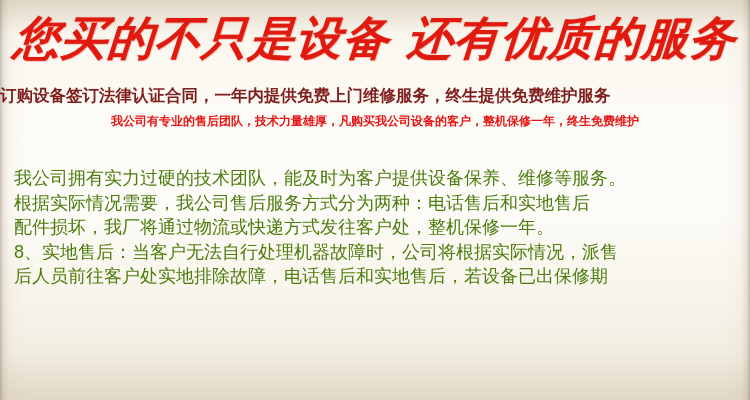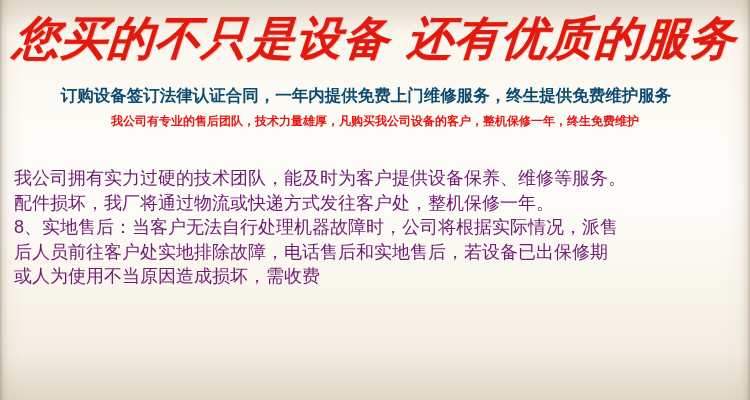--- a/index.html
+++ b/index.html
@@ -93,22 +93,21 @@
       1px 1px 0 rgba(255,120,100,0.35);
     transform: skewX(-4deg);
   }
 
   
   .subline-blue {
     position: absolute;
     left: 0;
     top: 83px;
     width: 732px;
-    text-align: center;
-    color: #0c4a6e;
+    color: #7f1d1d;
     font-size: 16.5px;
     line-height: 24px;
     font-weight: 700;
     white-space: nowrap;
     letter-spacing: 0px;
   }
 
   
   .subline-red {
     position: absolute;
@@ -132,21 +131,21 @@
     width: 726px;
     color: #1d3a4a;
     font-size: 18px;
     line-height: 24.6px;
     font-weight: 400;
     letter-spacing: 0px;
   }
 
   .body-line {
     white-space: nowrap;
-    color: #701a75;
+    color: #4d7c0f;
   }
 </style>
 </head>
 <body>
 
 <div id="poster">
 
   <div class="paper-base"></div>
   <div class="top-shade"></div>
   <div class="bottom-shade"></div>
@@ -155,20 +154,20 @@
   <div class="content">
 
     <div class="headline">您买的不只是设备 还有优质的服务</div>
 
     <div class="subline-blue">订购设备签订法律认证合同，一年内提供免费上门维修服务，终生提供免费维护服务</div>
 
     <div class="subline-red">我公司有专业的售后团队，技术力量雄厚，凡购买我公司设备的客户，整机保修一年，终生免费维护</div>
 
     <div class="body-block">
       <div class="body-line">我公司拥有实力过硬的技术团队，能及时为客户提供设备保养、维修等服务。</div>
+      <div class="body-line">根据实际情况需要，我公司售后服务方式分为两种：电话售后和实地售后</div>
       <div class="body-line">配件损坏，我厂将通过物流或快递方式发往客户处，整机保修一年。</div>
       <div class="body-line">8、实地售后：当客户无法自行处理机器故障时，公司将根据实际情况，派售</div>
       <div class="body-line">后人员前往客户处实地排除故障，电话售后和实地售后，若设备已出保修期</div>
-      <div class="body-line">或人为使用不当原因造成损坏，需收费</div>
     </div>
 
   </div>
 </div>
 
 </body></html>

